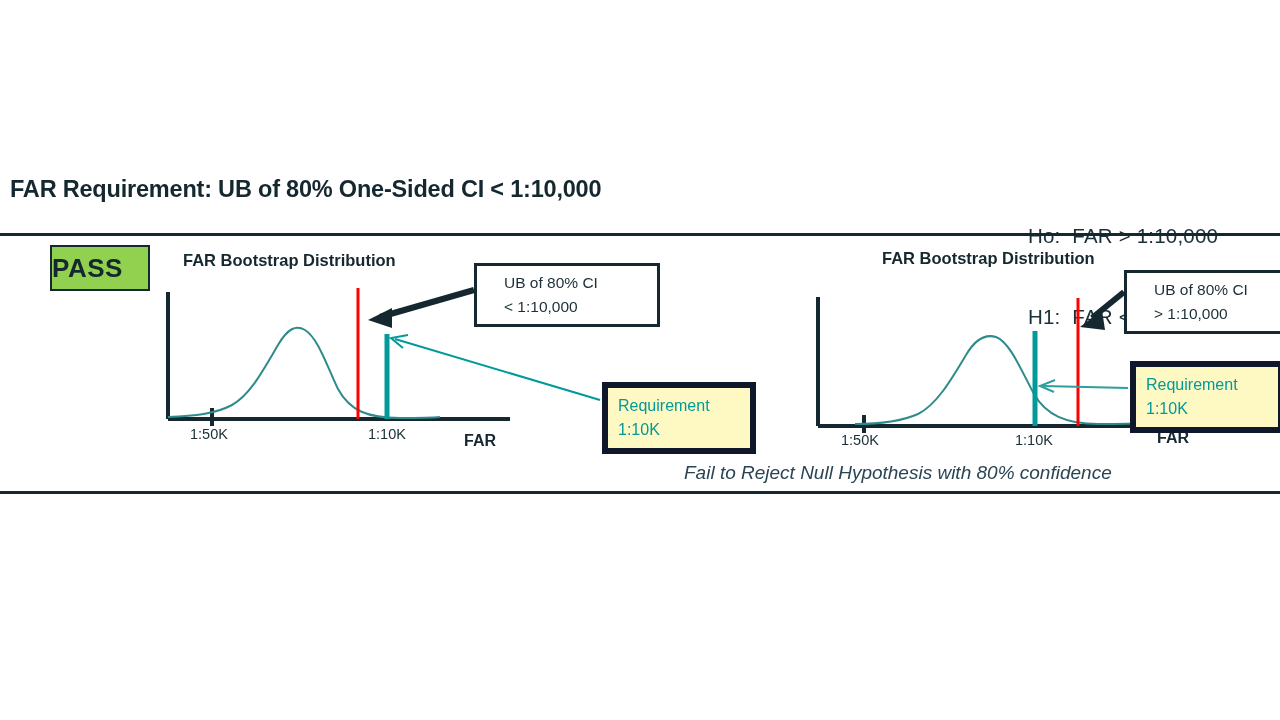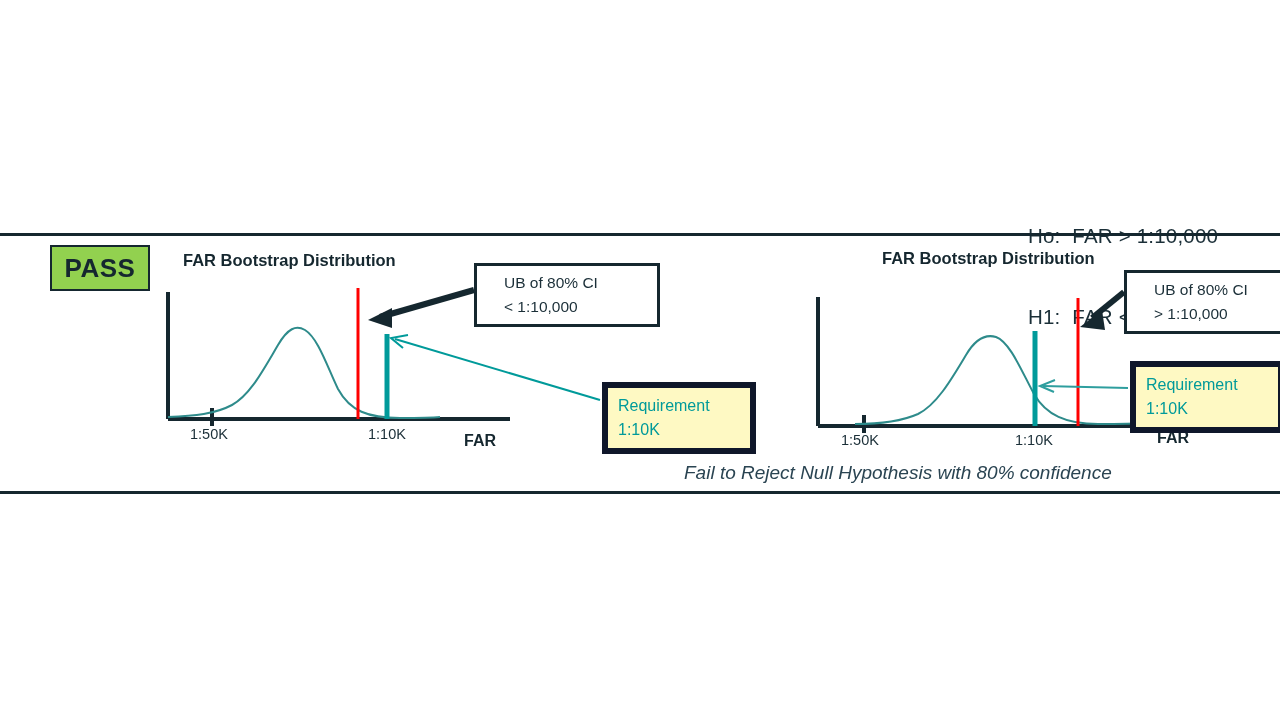--- a/index.html
+++ b/index.html
@@ -51,21 +51,20 @@
   }
   #divider-top { top: 233px; }
   #divider-bottom { top: 491px; }
 
   
   .badge {
     border: 2px solid #15272f;
     font-size: 26px;
     font-weight: bold;
     letter-spacing: 0.5px;
-    text-align: center;
     color: #15272f;
     line-height: 42px;
     height: 42px;
   }
   #badge-pass {
     left: 50px;
     top: 245px;
     width: 96px;
     background: #92d14f;
   }
@@ -142,20 +141,21 @@
     white-space: nowrap;
   }
   #caption-left  { left: 70px;  top: 462px; }
   #caption-right { left: 684px; top: 462px; }
 </style>
 </head>
 <body>
 
 <div id="stage">
 
+  <div class="abs" id="title">FAR Requirement:  UB of 80% One-Sided CI &lt; 1:10,000</div>
 
   <div class="abs" id="hypotheses">
     <div class="hyp-line">Ho:  FAR &gt; 1:10,000</div>
     <div class="hyp-line">H1:  FAR &lt;= 1:10,000</div>
   </div>
 
   <div class="abs divider" id="divider-top"></div>
   <div class="abs divider" id="divider-bottom"></div>
 
   <div class="abs badge" id="badge-pass">PASS</div>

